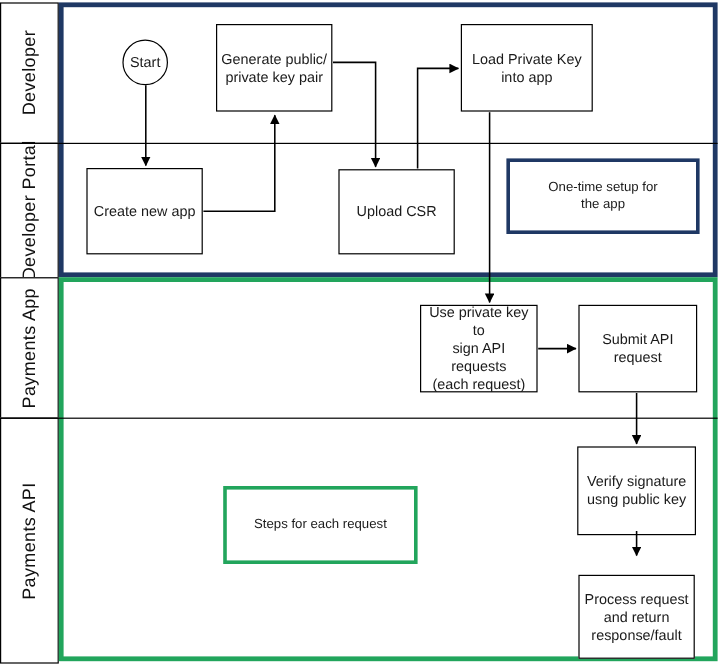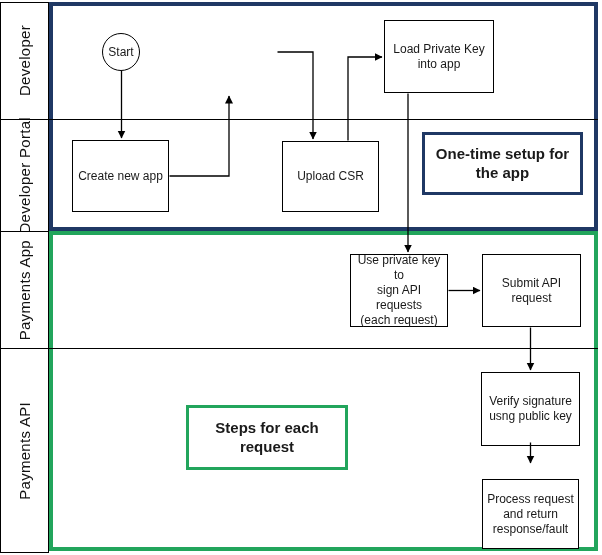--- a/index.html
+++ b/index.html
@@ -59,22 +59,22 @@
     display: flex;
     align-items: center;
     justify-content: center;
     text-align: center;
     font-size: 12px;
     line-height: 1.25;
     white-space: pre-line;
     padding: 2px;
   }
   .node.note {
-    font-weight: bold;
-    font-size: 15px;
+    font-weight: normal;
+    font-size: 11px;
   }
   #node-start {
     left: 102px; top: 33px; width: 38px; height: 38px;
     border-radius: 50%;
   }
   #node-generate { left: 180px; top: 20px;  width: 97px;  height: 73px; }
   #node-load     { left: 384px; top: 20px;  width: 110px;  height: 73px; }
   #node-create   { left: 72px;  top: 140px; width: 97px;  height: 72px; }
   #node-upload   { left: 282px; top: 141px; width: 97px;  height: 71px; }
   #note-onetime  { left: 422px; top: 132px; width: 161px; height: 63px; border: 3px solid #1F3864; }
@@ -109,20 +109,22 @@
     <span class="lane-label">Payments API</span>
   </div>
 
   <div id="frame-setup" class="group-frame"></div>
   <div id="frame-request" class="group-frame"></div>
 
   <div id="divider-1" class="lane-divider"></div>
   <div id="divider-2" class="lane-divider"></div>
 
   <div id="node-start" class="node">Start</div>
+  <div id="node-generate" class="node">Generate public/
+private key pair</div>
   <div id="node-load" class="node">Load Private Key
 into app</div>
   <div id="node-create" class="node">Create new app</div>
   <div id="node-upload" class="node">Upload CSR</div>
   <div id="note-onetime" class="node note">One-time setup for
 the app</div>
   <div id="node-usekey" class="node">Use private key to
 sign API requests
 (each request)</div>
   <div id="node-submit" class="node">Submit API

